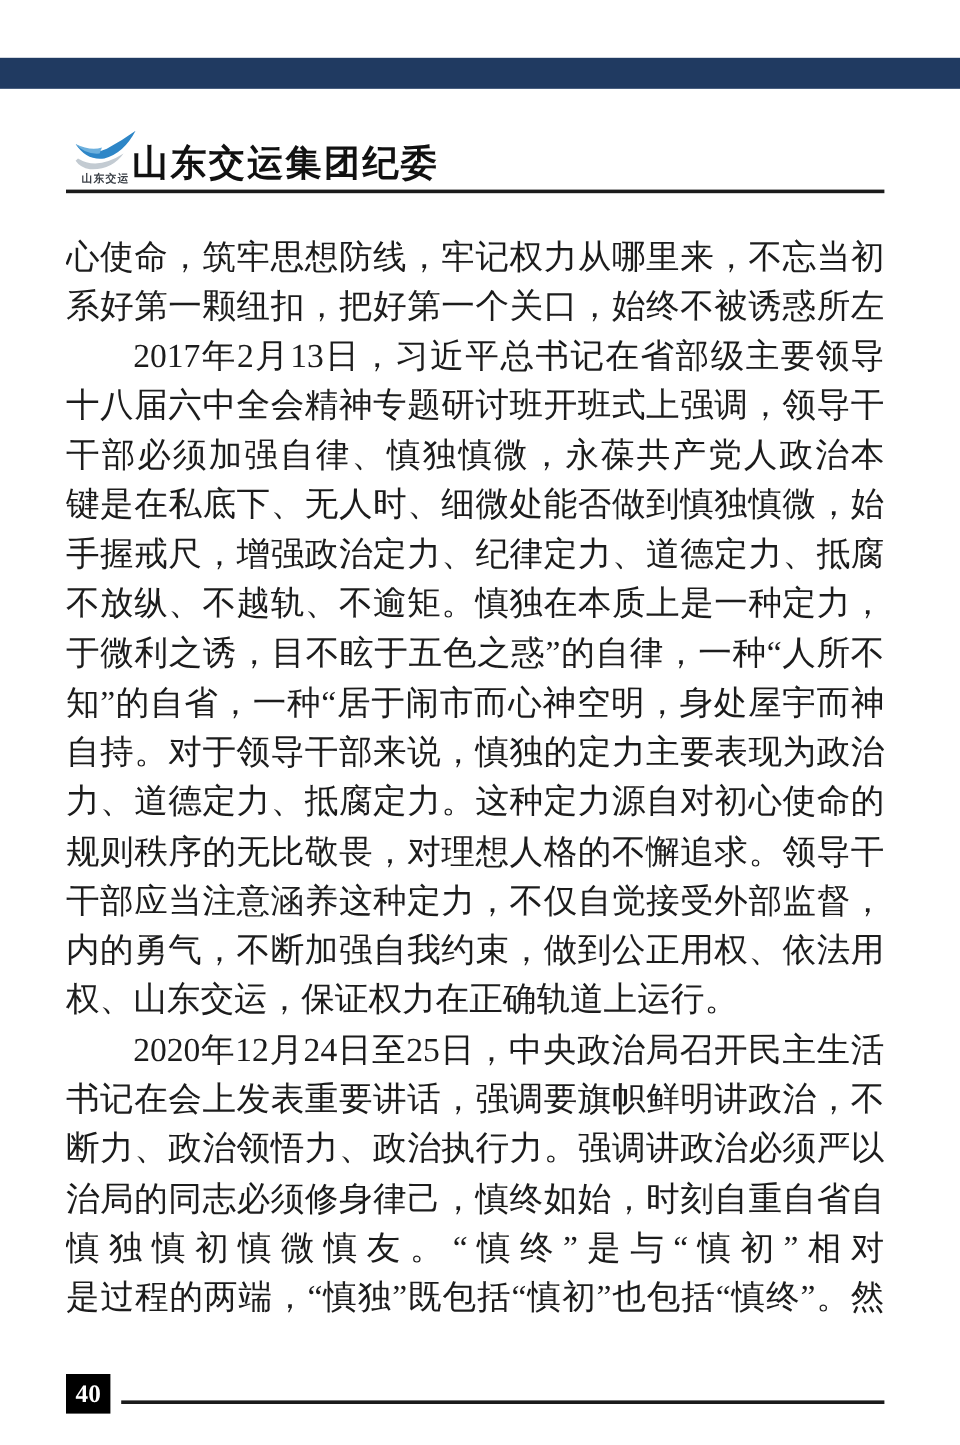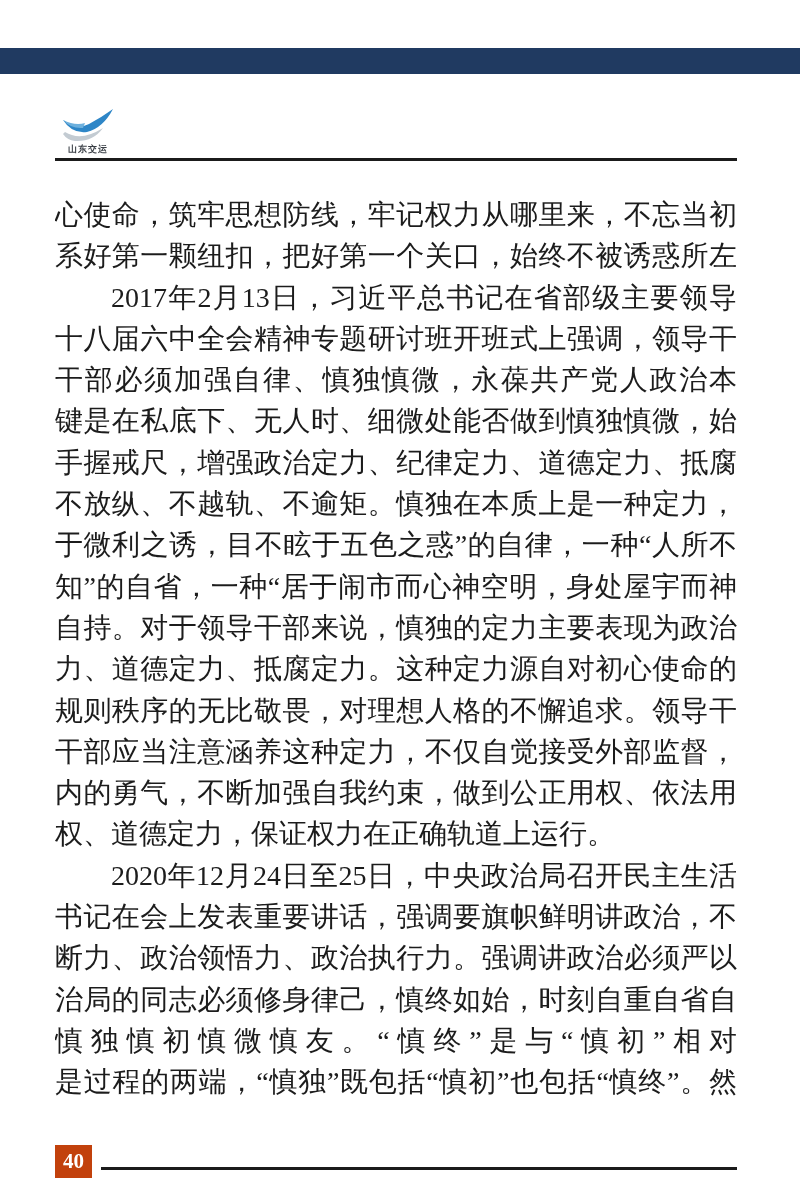--- a/index.html
+++ b/index.html
@@ -51,46 +51,47 @@
 
   <div class="logo">
     <svg width="62" height="40" viewBox="0 0 62 40">
       <path d="M8 28 Q24 38 46 24 Q36 38 18 37 Q10 36 6 30 Z" fill="#c3cbd2"></path>
       <path d="M6 16 Q20 26 32 20 Q45 13 56 5 Q46 24 30 28 Q15 30 6 16 Z" fill="#2e86c7"></path>
       <path d="M6 16 Q18 22 28 19 L26 24 Q14 25 6 16 Z" fill="#6db0dd"></path>
     </svg>
     <div class="logo-text">山东交运</div>
   </div>
 
+  <div class="title">山东交运集团纪委</div>
 
   <div class="header-rule"></div>
 
   <div class="body-text">
       <div class="line">心使命，筑牢思想防线，牢记权力从哪里来，不忘当初为什么出发，</div>
       <div class="line">系好第一颗纽扣，把好第一个关口，始终不被诱惑所左右，不为名利</div>
       <div class="line indent">2017年2月13日，习近平总书记在省部级主要领导干部学习贯彻</div>
       <div class="line">十八届六中全会精神专题研讨班开班式上强调，领导干部特别是高级</div>
       <div class="line">干部必须加强自律、慎独慎微，永葆共产党人政治本色。加强自律关</div>
       <div class="line">键是在私底下、无人时、细微处能否做到慎独慎微，始终心存敬畏、</div>
       <div class="line">手握戒尺，增强政治定力、纪律定力、道德定力、抵腐定力，始终</div>
       <div class="line">不放纵、不越轨、不逾矩。慎独在本质上是一种定力，一种“心不动</div>
       <div class="line">于微利之诱，目不眩于五色之惑”的自律，一种“人所不知而己所独</div>
       <div class="line">知”的自省，一种“居于闹市而心神空明，身处屋宇而神游方外”的</div>
       <div class="line">自持。对于领导干部来说，慎独的定力主要表现为政治定力、纪律定</div>
       <div class="line">力、道德定力、抵腐定力。这种定力源自对初心使命的矢志坚守，对</div>
       <div class="line">规则秩序的无比敬畏，对理想人格的不懈追求。领导干部特别是高级</div>
       <div class="line">干部应当注意涵养这种定力，不仅自觉接受外部监督，还要有刀刃向</div>
       <div class="line">内的勇气，不断加强自我约束，做到公正用权、依法用权、为民用</div>
-      <div class="line short">权、道德定力，保证权力在正确轨道上运行。</div>
+      <div class="line short">权、山东交运，保证权力在正确轨道上运行。</div>
       <div class="line indent">2020年12月24日至25日，中央政治局召开民主生活会，习近平总</div>
       <div class="line">书记在会上发表重要讲话，强调要旗帜鲜明讲政治，不断提高政治判</div>
       <div class="line">断力、政治领悟力、政治执行力。强调讲政治必须严以律己，中央政</div>
       <div class="line">治局的同志必须修身律己，慎终如始，时刻自重自省自警自励，做到</div>
       <div class="line">慎独慎初慎微慎友。“慎终”是与“慎初”相对的。“初”与“终”</div>
       <div class="line">是过程的两端，“慎独”既包括“慎初”也包括“慎终”。然而“慎</div>
     </div>
 
-  <div class="footer-badge" style="background: #c2410c;">40</div>
+  <div class="footer-badge" style="background: #000000;">40</div>
   <div class="footer-rule"></div>
 
   <div class="bar bottom" style="background: rgb(32, 58, 97);"></div>
 
 </div>
 
 </body></html>

